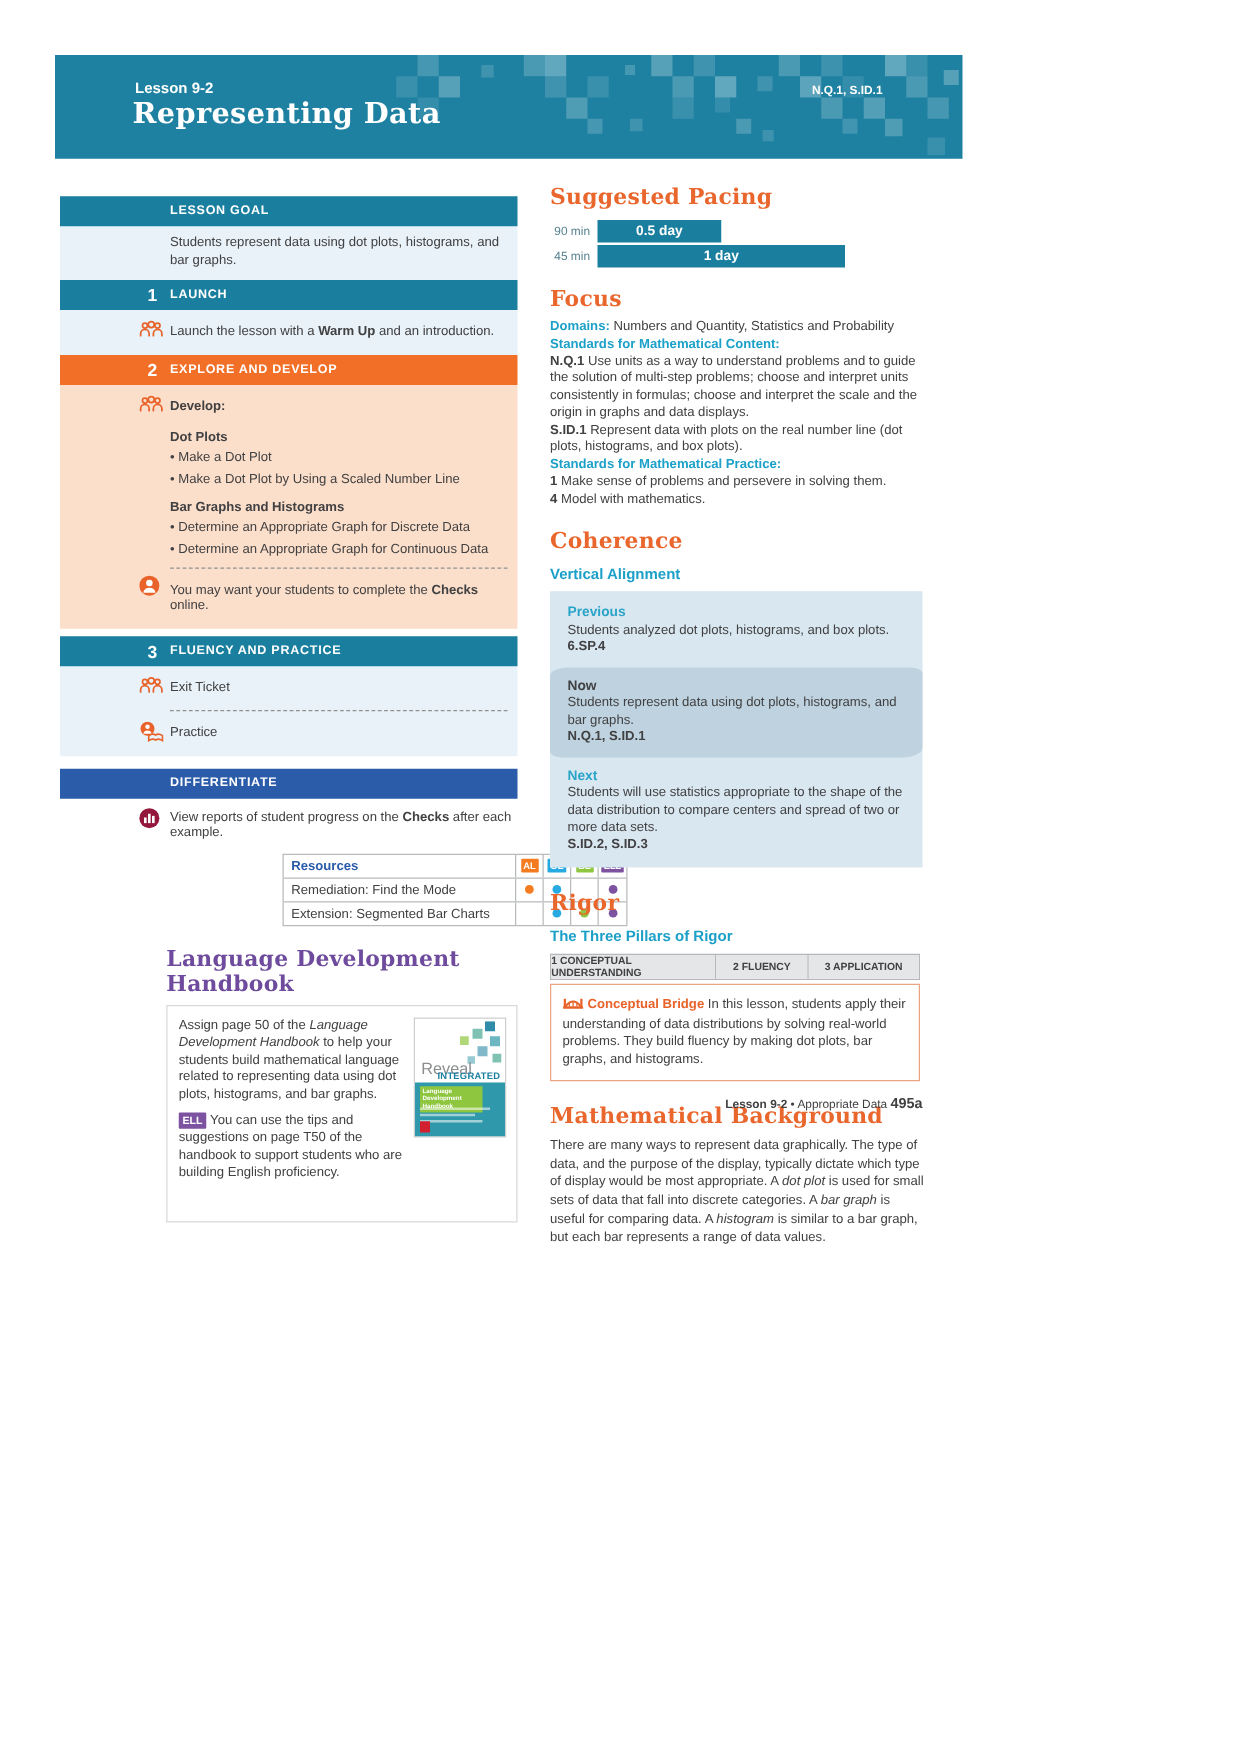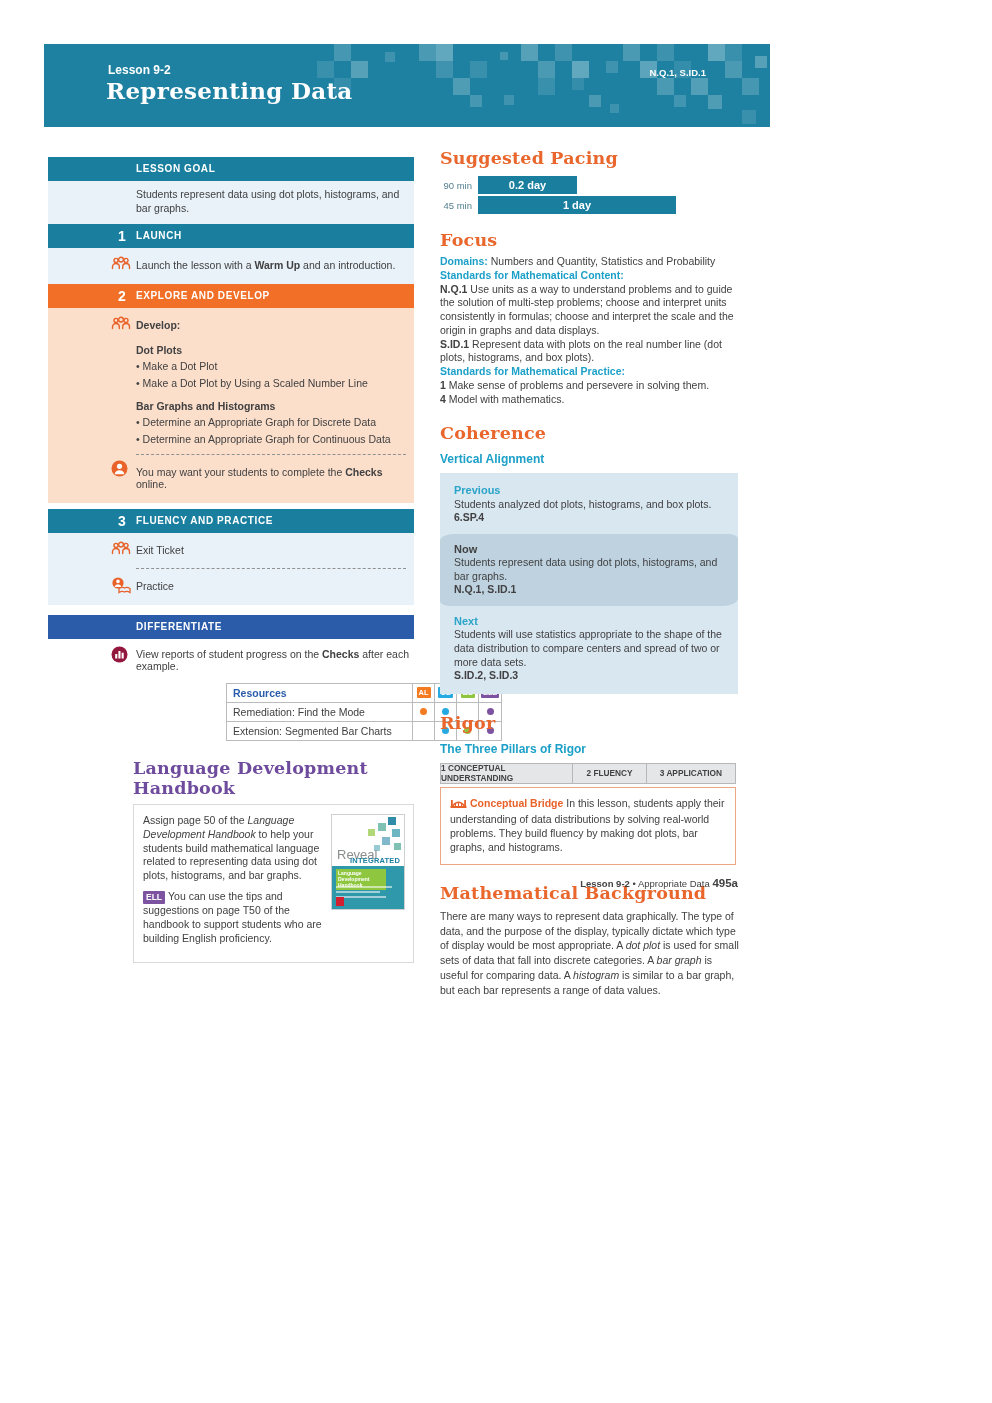--- a/index.html
+++ b/index.html
@@ -52,21 +52,21 @@
            border-radius:1px; line-height:1.2; }
   .badge.al { background:#f47b20; } .badge.ol { background:#27aae1; }
   .badge.bl { background:#8ec63f; } .badge.ell { background:#7c52a1; }
   .dot { width:7px; height:7px; border-radius:50%; display:inline-block; }
   .dot.al { background:#f47b20; } .dot.ol { background:#27aae1; }
   .dot.bl { background:#8ec63f; } .dot.ell { background:#7c52a1; }
 
   
   .lang-head { margin:17px 0 6px 85px; color:#6e4b9d; font-family:"DejaVu Serif", serif;
                font-weight:bold; font-size:17.5px; letter-spacing:.2px; }
-  .lang-box { margin-left:85px; width:281px; border:1px solid #d8d9da; padding:9px 8px 9px 9px;
+  .lang-box { margin-left:85px; width:281px; border:1px solid #d8d9da; padding:9px 8px 24px 9px;
               display:flex; gap:8px; }
   .lang-text { flex:1; line-height:1.32; }
   .lang-text p { margin-bottom:7px; }
   .ell-chip { display:inline-block; background:#7c52a1; color:#fff; font-weight:bold; font-size:8.5px;
               padding:1px 3px; border-radius:1px; margin-right:3px; }
   .book { position:relative; width:74px; height:96px; border:1px solid #cfd0d1; background:#fff; flex:none; }
   .book-brand { position:absolute; left:5px; top:32px; color:#8a8c8e; font-size:13px; }
   .book-series { position:absolute; left:18px; top:41px; color:#1a7f9f; font-size:7.5px; font-weight:bold; letter-spacing:.2px; }
   .book-teal { position:absolute; left:0; bottom:0; width:100%; height:43px; background:#2f98aa; }
   .book-chip { position:absolute; left:4px; top:3px; background:#8ec63f; color:#fff; font-size:5px;
@@ -374,21 +374,21 @@
       </div>
     </div>
   </div>
 
   <div class="right-col">
 
     <div class="h-orange">Suggested Pacing</div>
     <div class="pacing-rows">
       <div class="pace-row">
         <span class="pace-label">90 min</span>
-        <span class="pace-bar half">0.2 day</span>
+        <span class="pace-bar half">0.5 day</span>
       </div>
       <div class="pace-row">
         <span class="pace-label">45 min</span>
         <span class="pace-bar full">1 day</span>
       </div>
     </div>
 
     <div class="focus-sec">
       <div class="h-orange">Focus</div>
       <div class="focus-lines">

